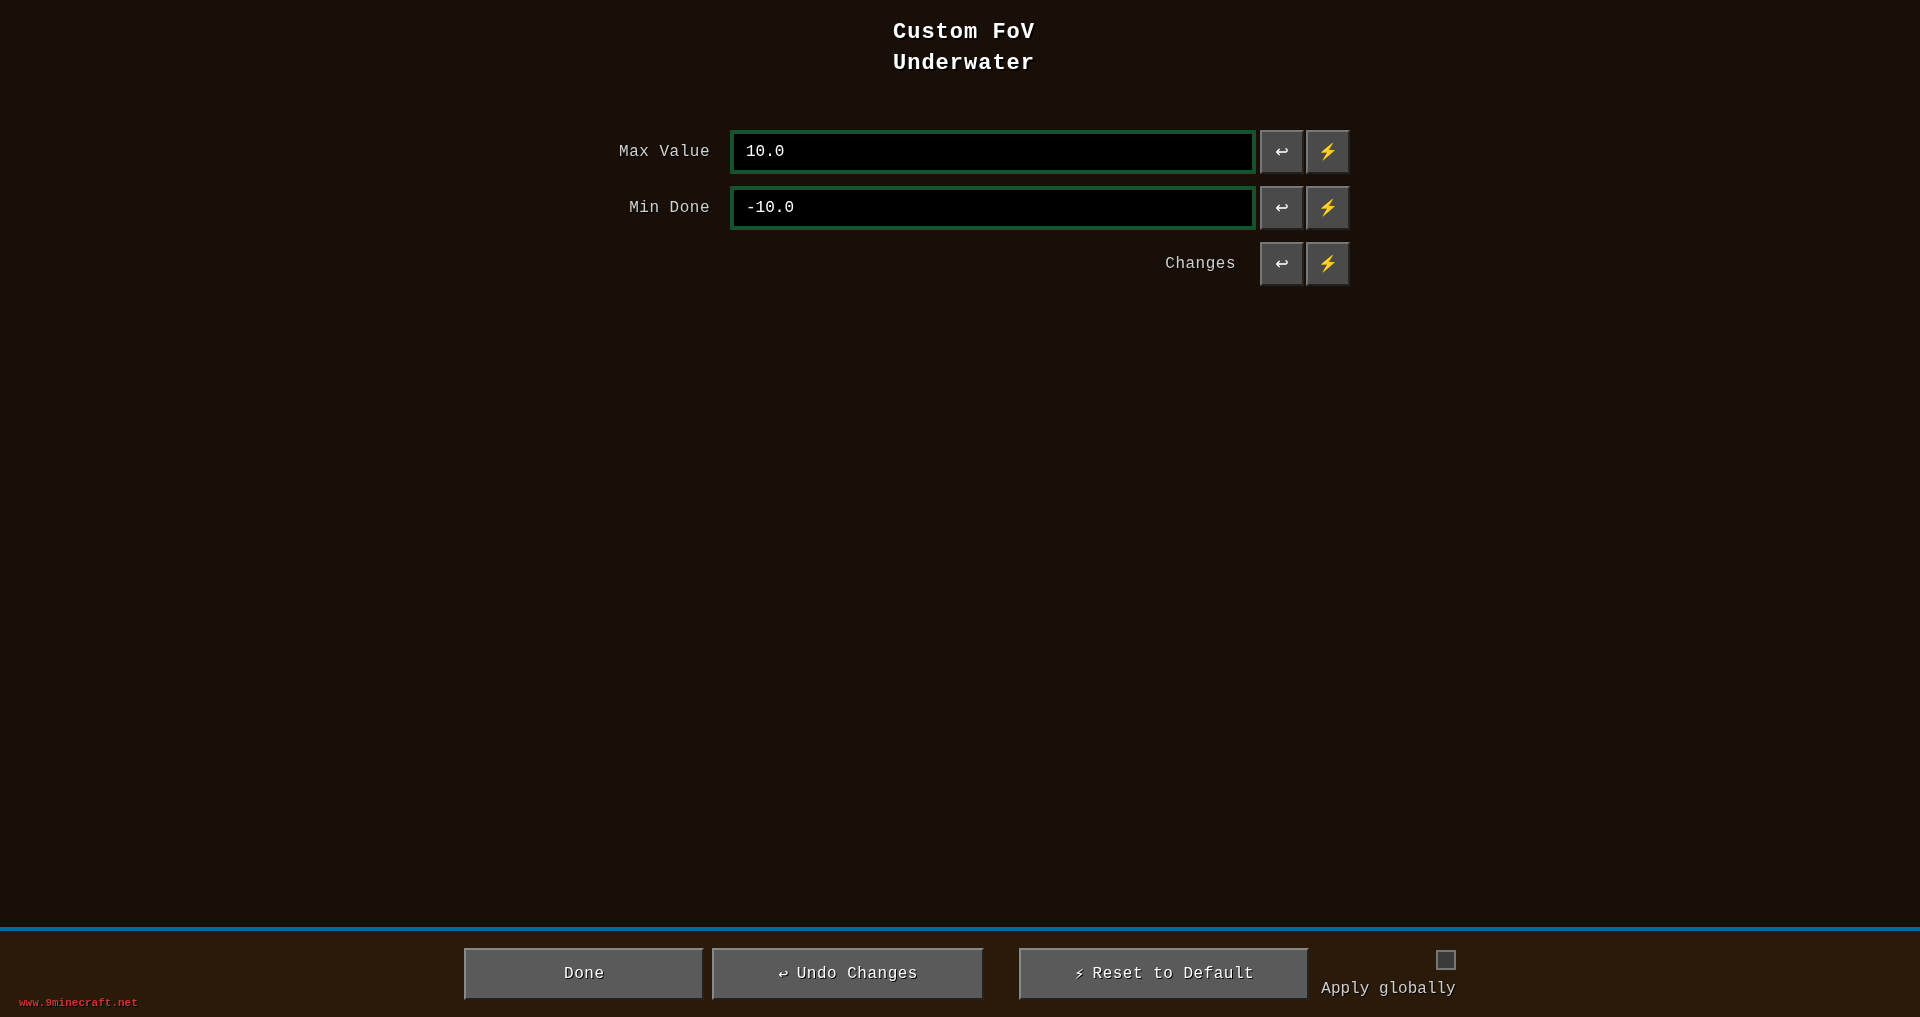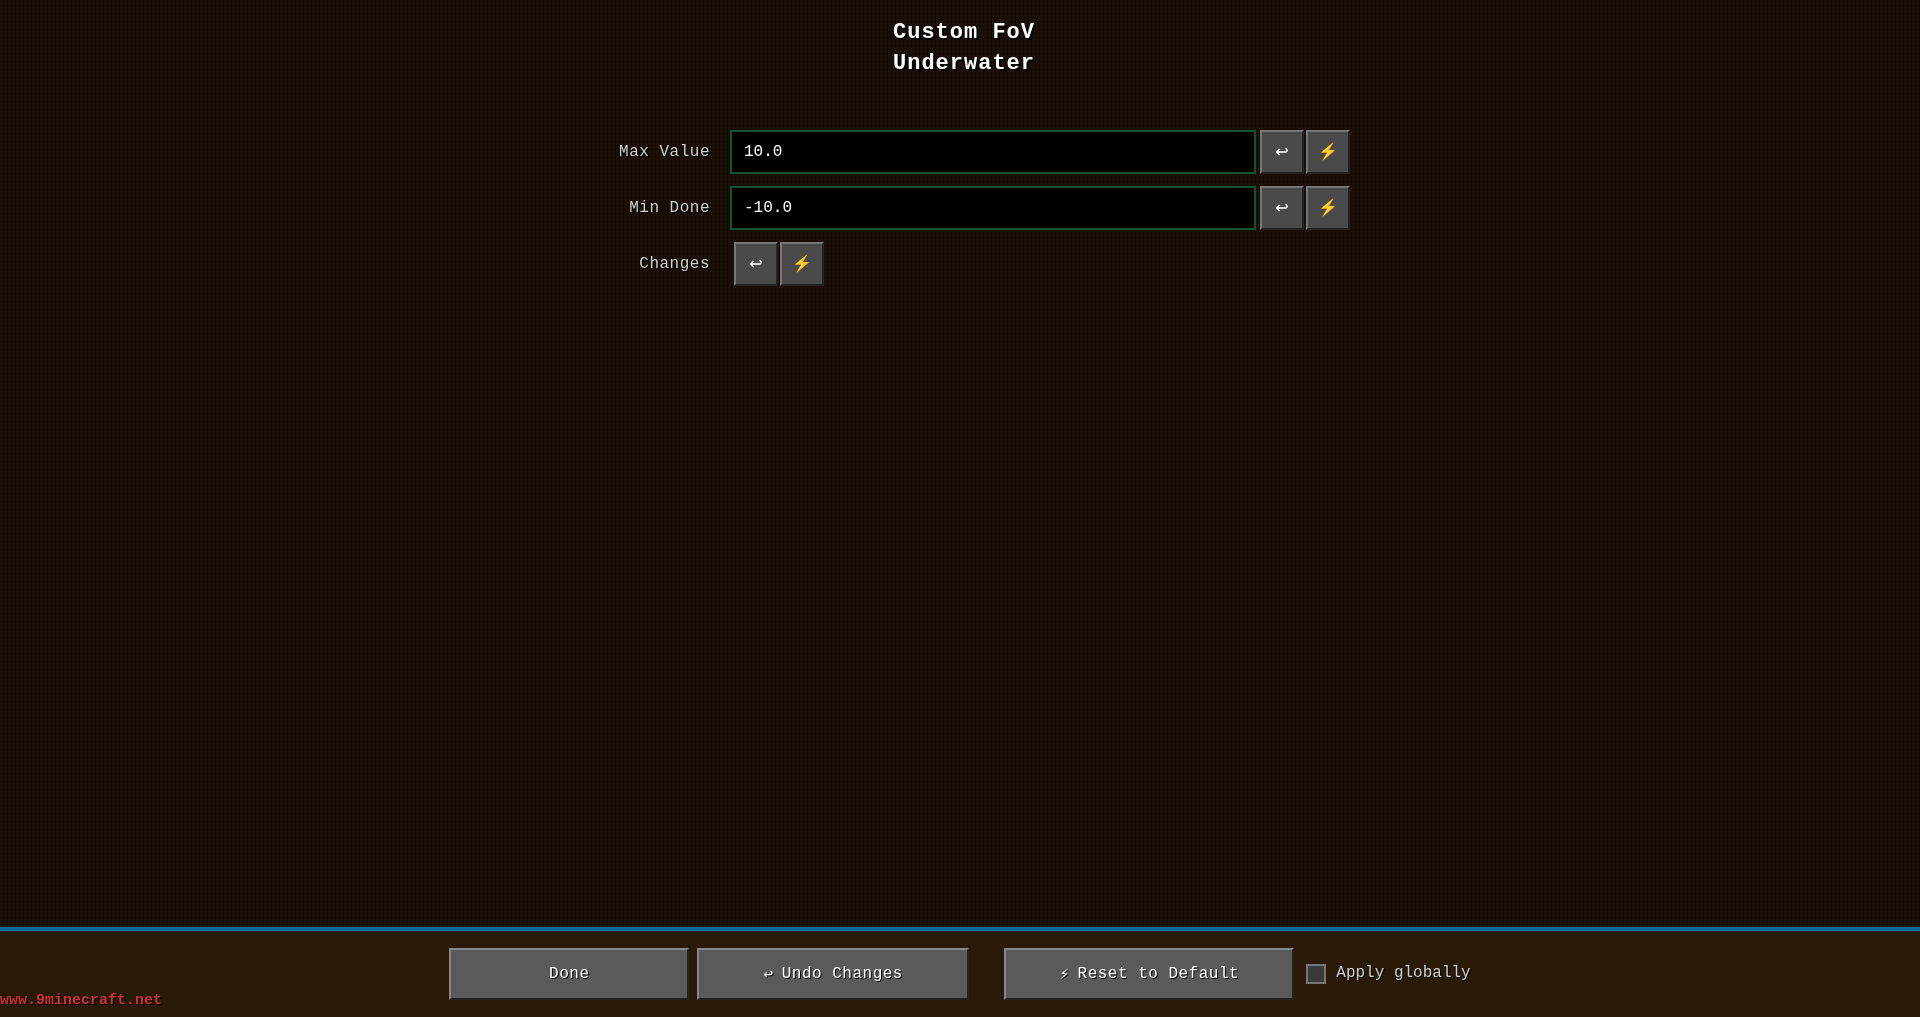--- a/index.html
+++ b/index.html
@@ -55,37 +55,38 @@
     }
 
     .settings-form {
       width: 780px;
     }
 
     .form-row {
       display: flex;
       align-items: center;
       margin-bottom: 12px;
+      justify-content: flex-end;
     }
 
     .field-label {
       width: 160px;
       text-align: right;
       padding-right: 20px;
       font-size: 16px;
       color: #d0d0d0;
       letter-spacing: 0.5px;
       text-shadow: 1px 1px 0px #000;
       flex-shrink: 0;
     }
 
     .field-input {
       flex: 1;
       background-color: #000000;
-      border: 2px solid #14532d;
+      border: 4px solid #14532d;
       color: #ffffff;
       font-family: 'Courier New', Courier, monospace;
       font-size: 16px;
       padding: 8px 12px;
       outline: none;
       height: 44px;
     }
 
     .field-buttons {
       display: flex;
@@ -151,23 +152,24 @@
     }
 
     .reset-btn {
       width: 290px;
       justify-content: center;
       margin-left: 27px;
     }
 
     .apply-globally-container {
       display: flex;
-      align-items: flex-start;
+      align-items: flex-end;
       gap: 10px;
       margin-left: 4px;
+      flex-direction: column;
     }
 
     .apply-checkbox {
       width: 20px;
       height: 20px;
       background-color: #3a3a3a;
       border: 2px solid #777777;
       cursor: pointer;
       flex-shrink: 0;
     }
@@ -175,22 +177,22 @@
     .apply-label {
       font-size: 16px;
       color: #d0d0d0;
       text-shadow: 1px 1px 0px #000;
       cursor: pointer;
     }
 
     .watermark {
       position: absolute;
       bottom: 8px;
-      left: 0;
-      font-size: 15px;
+      left: 19px;
+      font-size: 11px;
       color: #cc3333;
       font-weight: bold;
       text-shadow: 1px 1px 0px #000;
       z-index: 10;
     }
 
     .undo-icon::before {
       content: "↩";
     }
 

